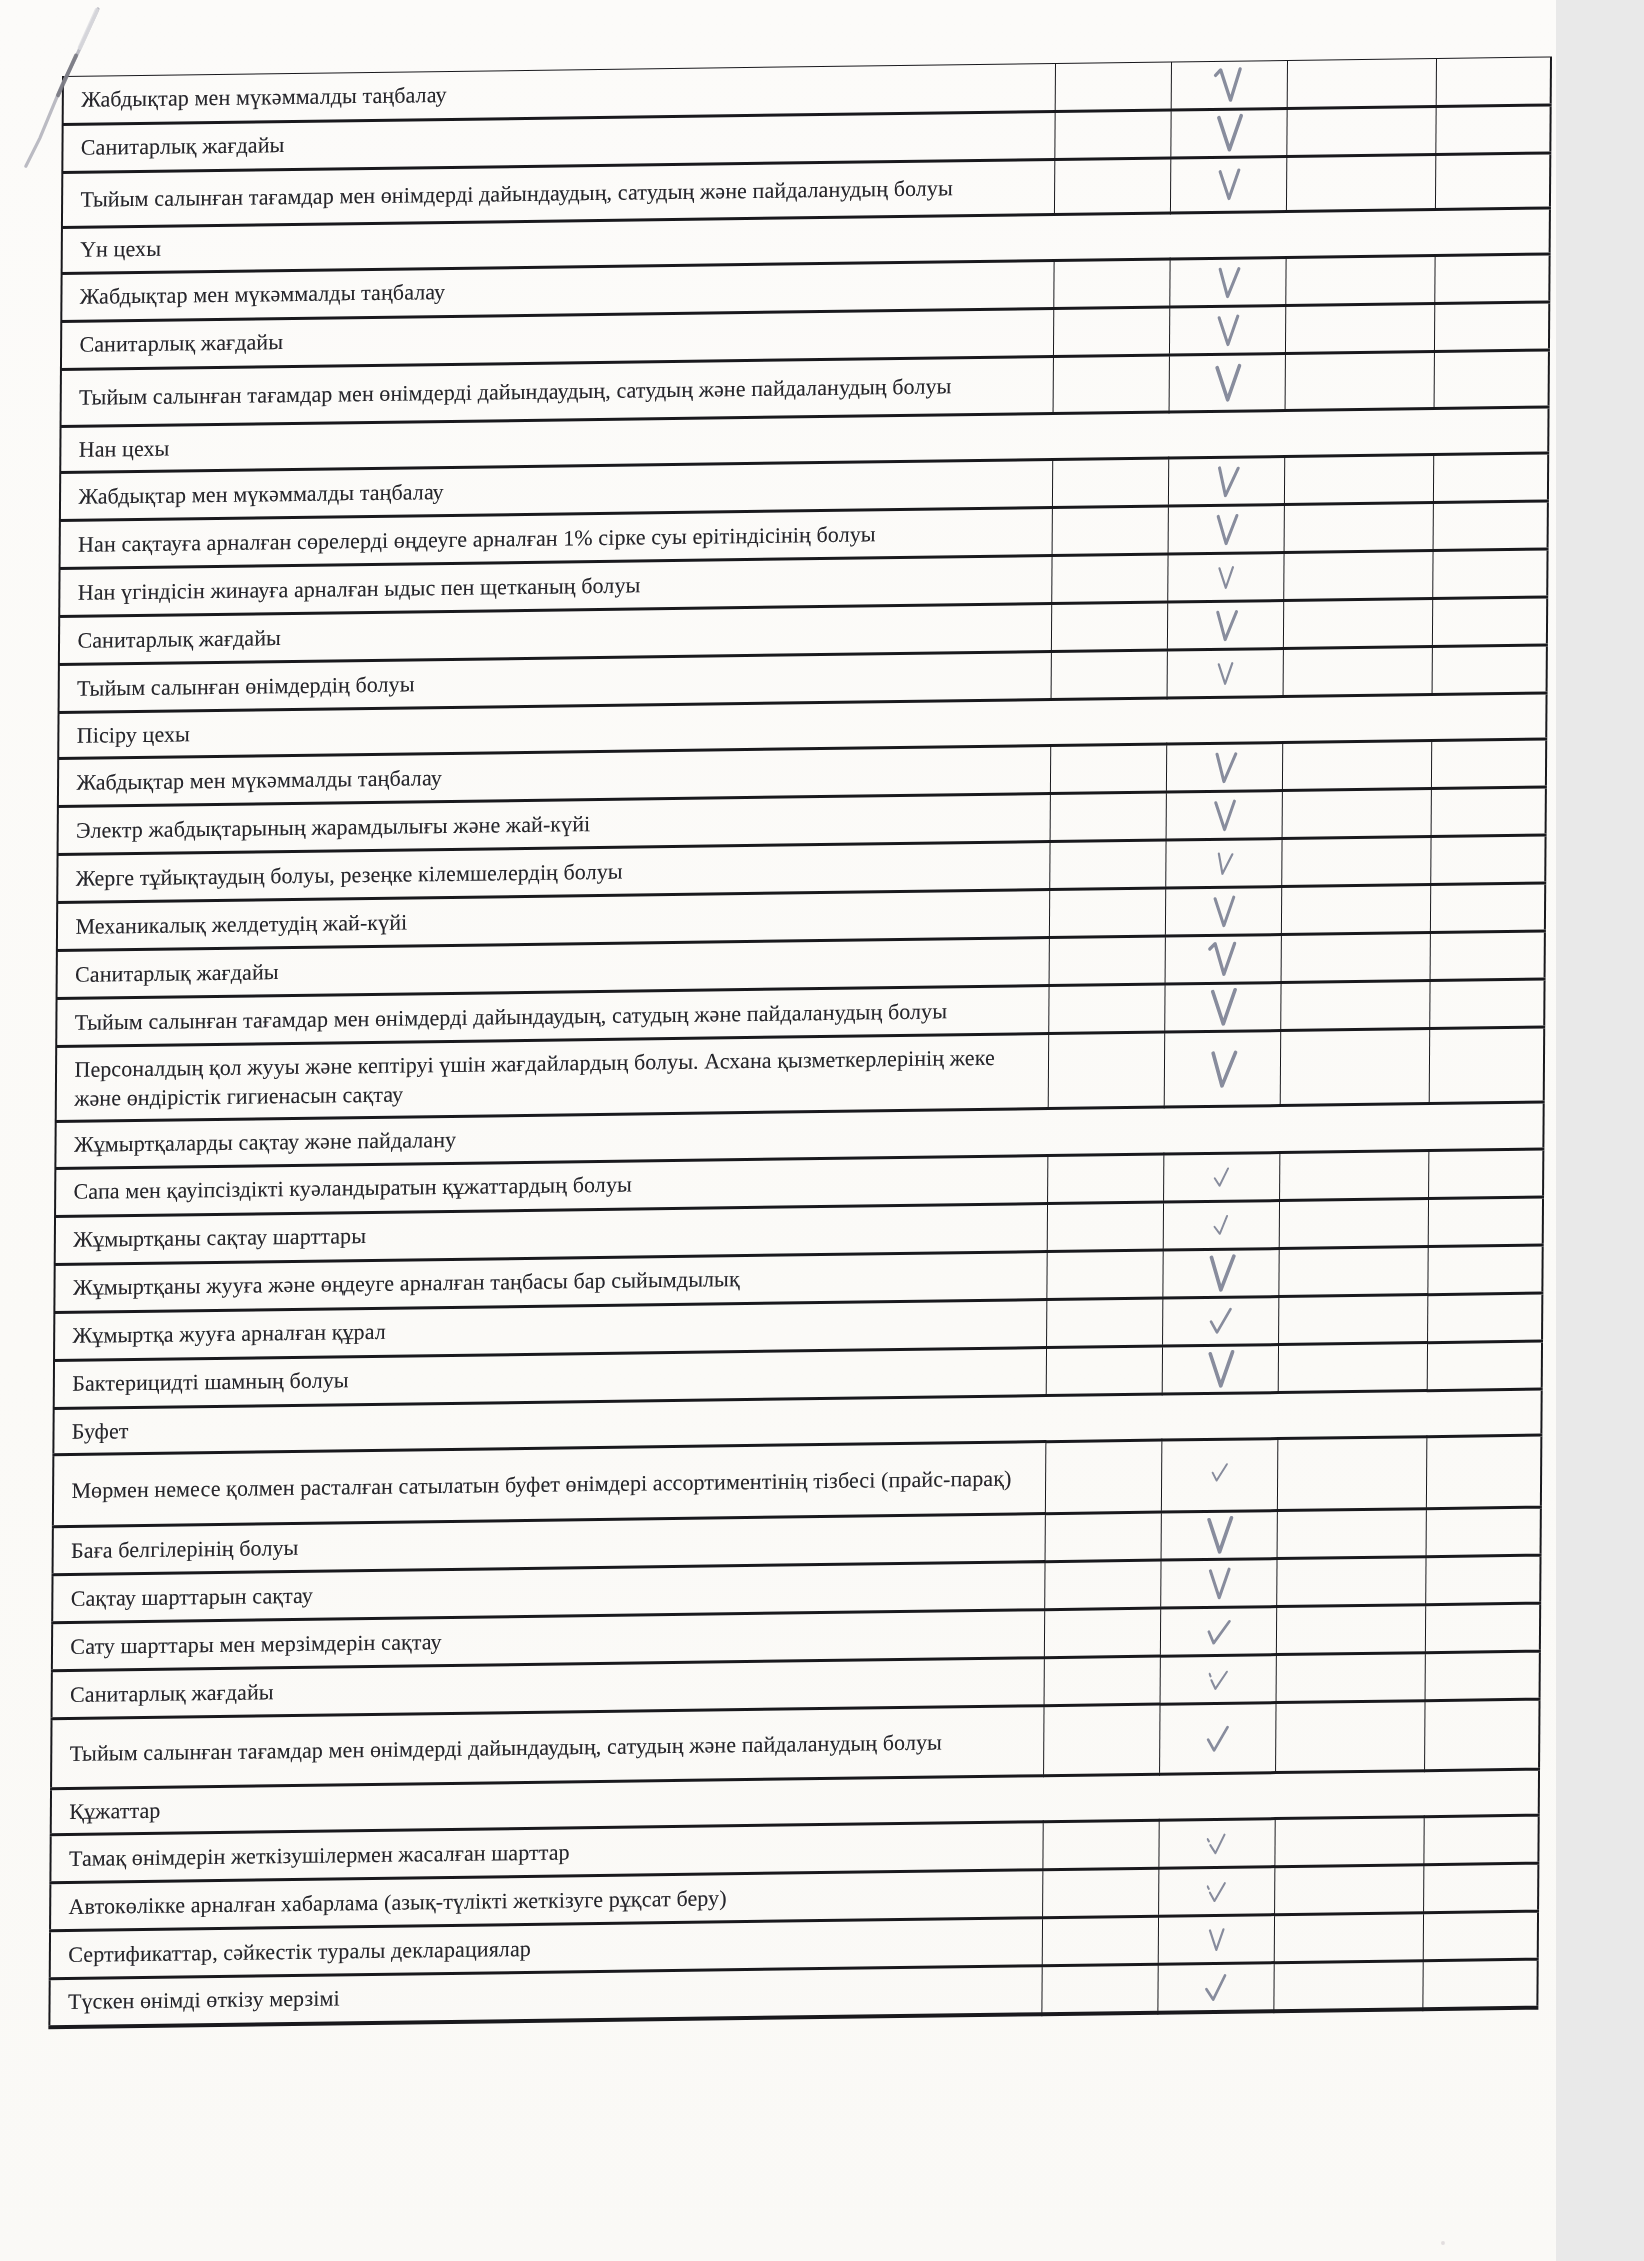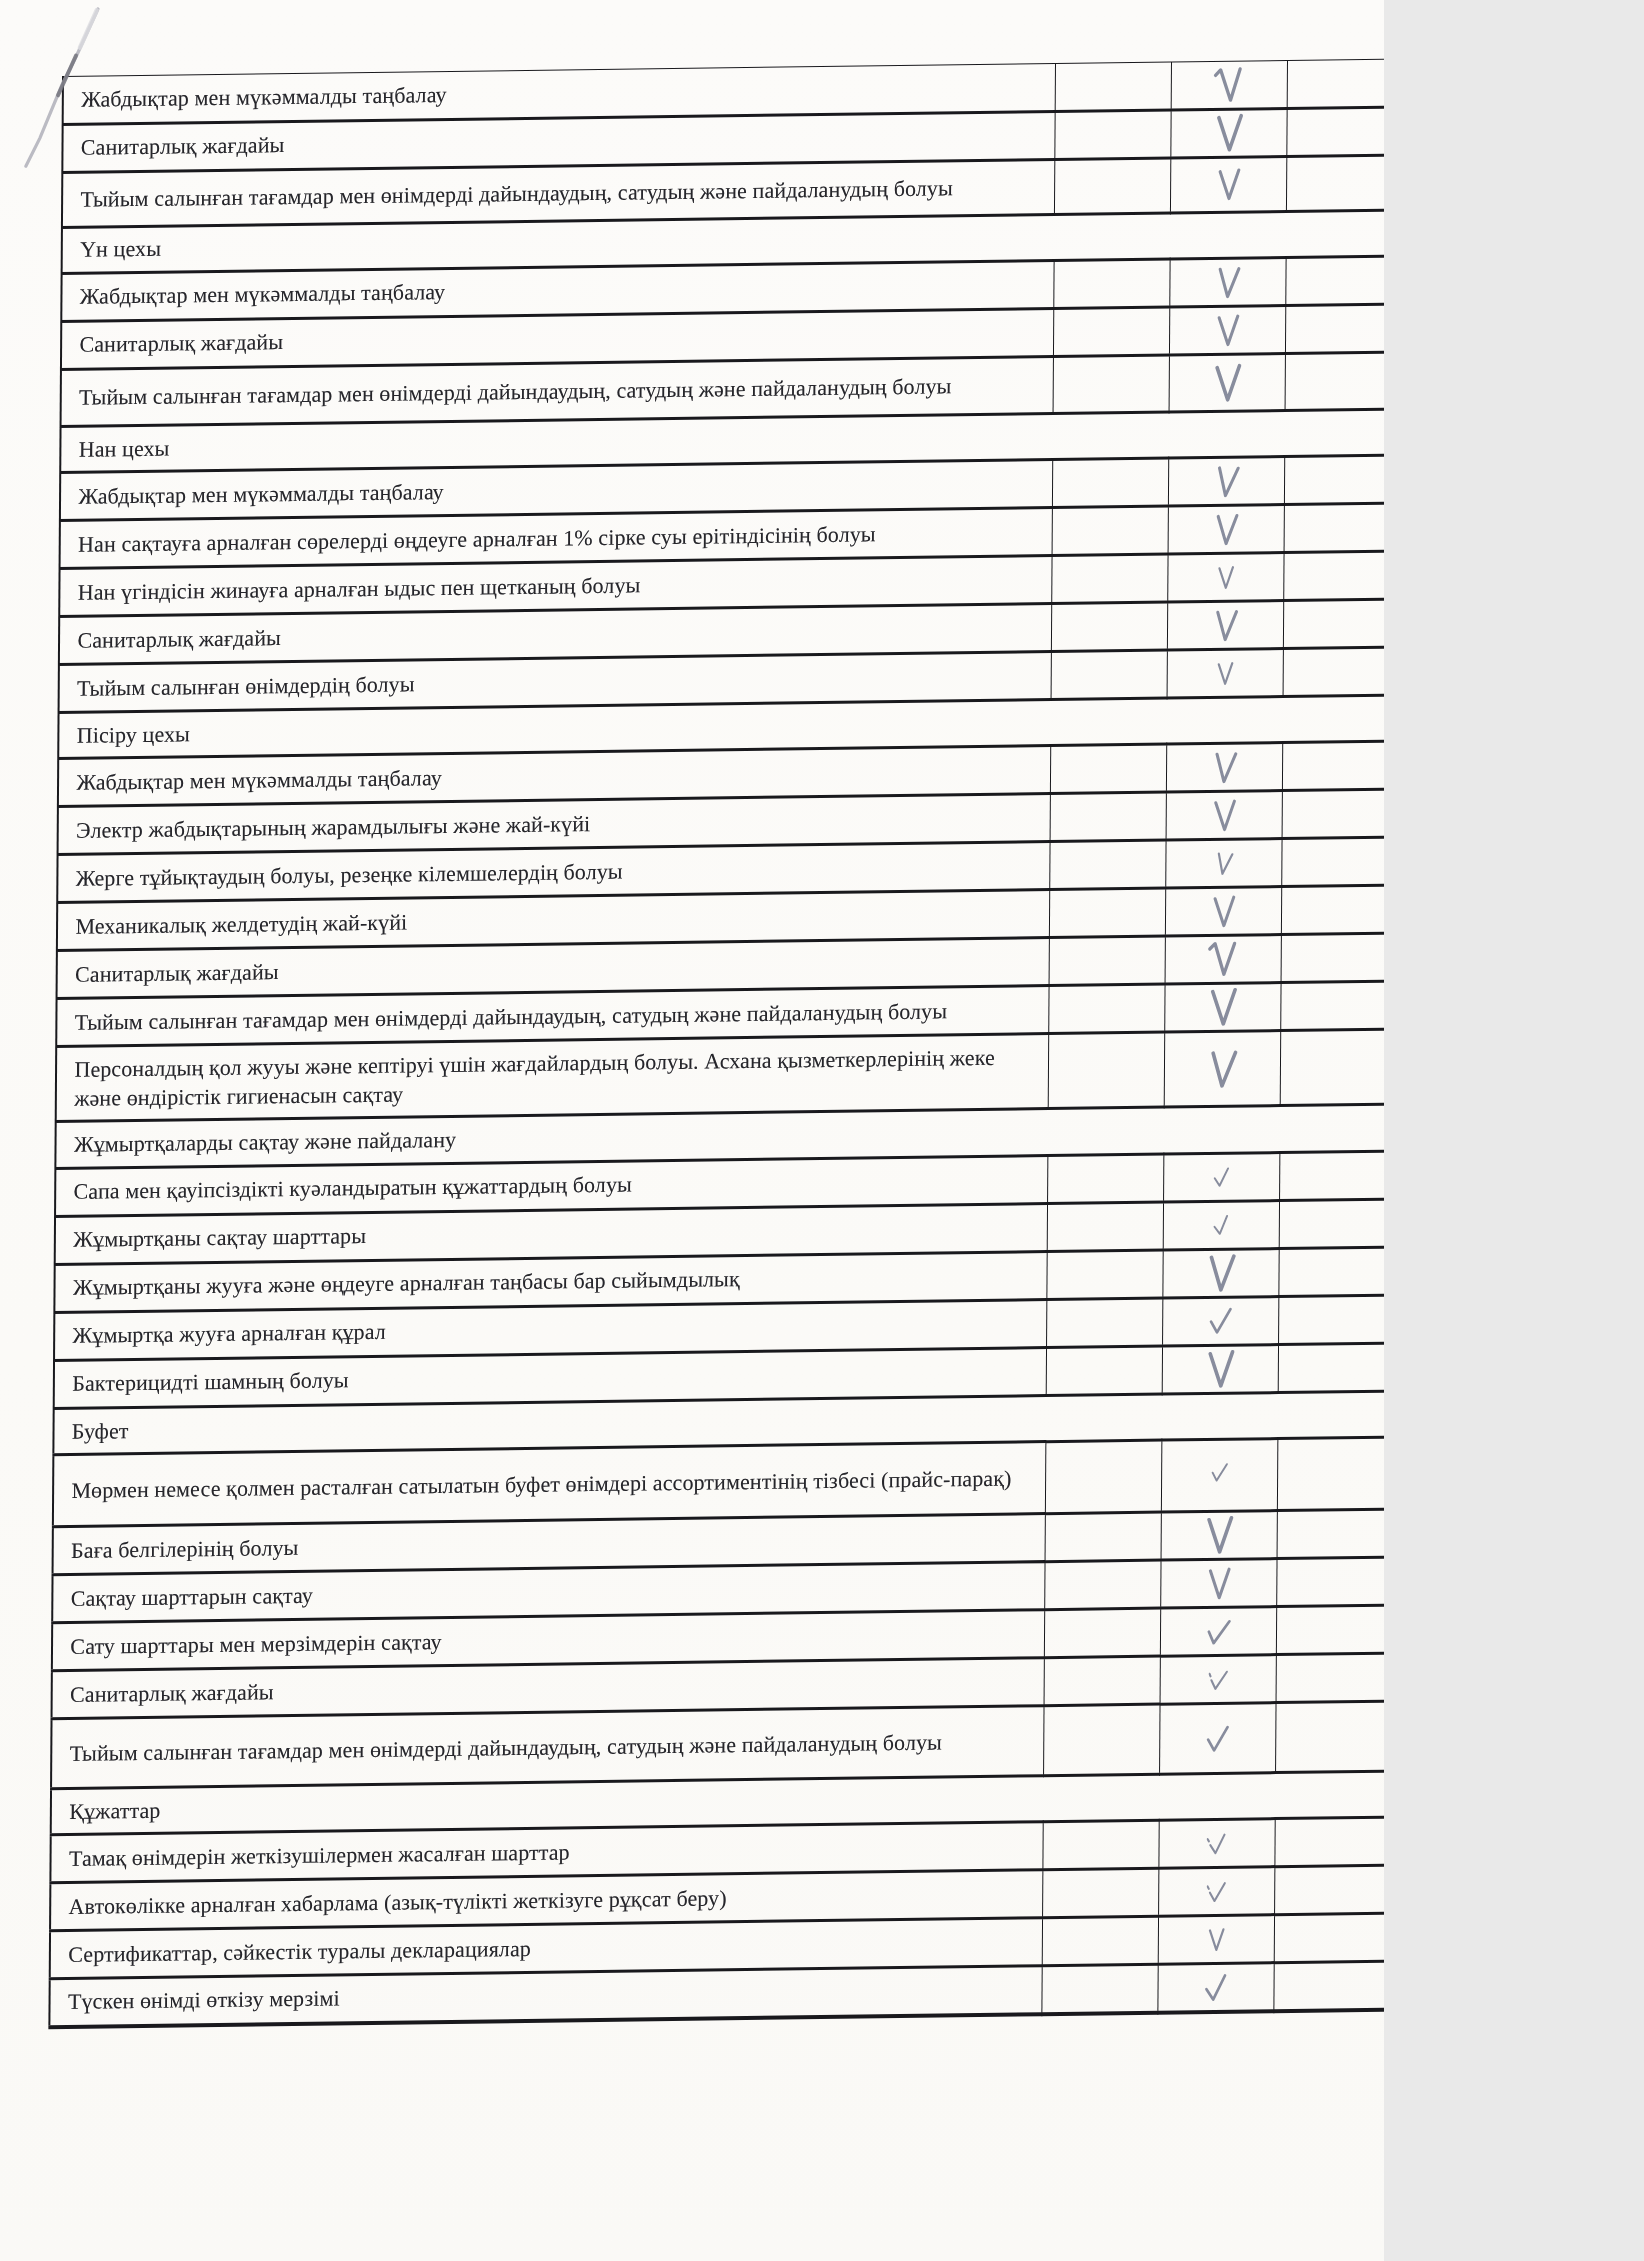--- a/index.html
+++ b/index.html
@@ -3,21 +3,21 @@
 <meta charset="utf-8">
 <title>Scanned checklist</title>
 <style>
   html,body{margin:0;padding:0;}
   body{
     width:1644px;height:2261px;
     font-family:"Liberation Serif","DejaVu Serif",serif;
     background:#e9e9e9;
   }
   .page{
-    position:relative;width:1384px;height:2261px;overflow:hidden;
+    position:relative;width:1556px;height:2261px;overflow:hidden;
     background:linear-gradient(180deg,#fcfbf9 0%,#fbfaf7 60%,#faf9f6 100%);
   }
   
   .sheet{
     position:absolute;left:62px;top:76px;width:1488px;
     transform:skewY(-0.75deg) skewX(-0.4deg);
     transform-origin:0 0;
   }
   table.grid{
     width:100%;border-collapse:collapse;table-layout:fixed;

